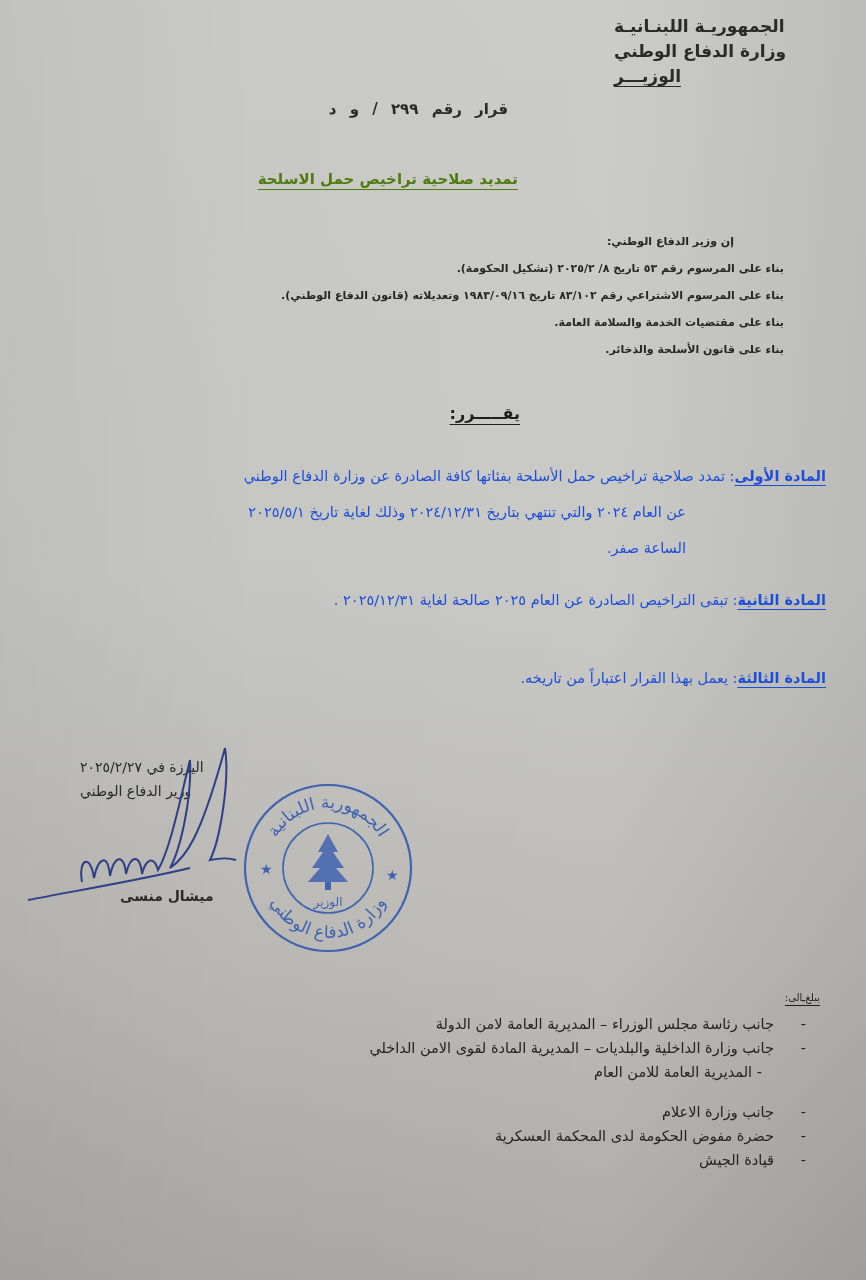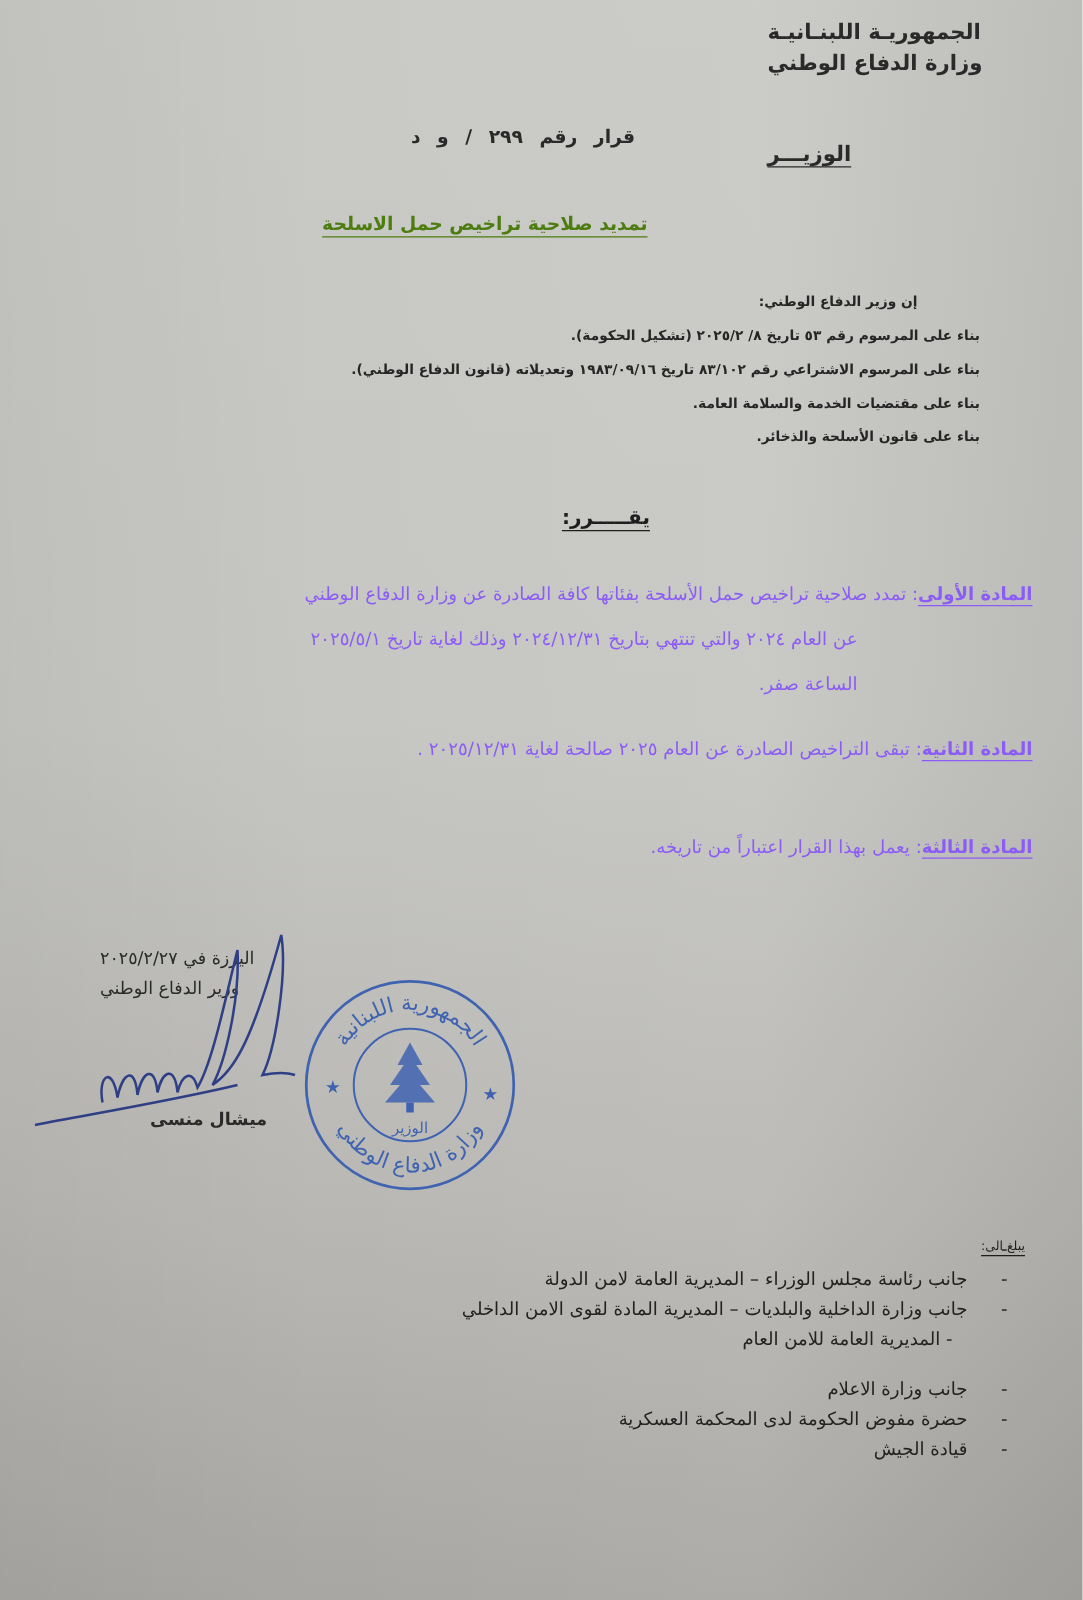--- a/index.html
+++ b/index.html
@@ -9,27 +9,27 @@
     font-family: "DejaVu Sans", "Liberation Sans", sans-serif;
     color: #1e1e1e;
   }
   .paper-shade {
     position: absolute; inset: 0;
     background: linear-gradient(90deg, rgba(0,0,0,0.04) 0%, rgba(255,255,255,0.0) 30%, rgba(255,255,255,0.05) 70%, rgba(0,0,0,0.06) 100%);
     pointer-events: none;
   }
   .rtl { direction: rtl; position: absolute; white-space: nowrap; }
   .hdr { right: 80px; top: 14px; font-size: 17px; font-weight: bold; line-height: 25px; text-align: left; color: #2a2a2a; }
-  .hdr .u { text-decoration: underline; text-underline-offset: 4px; margin-top: 48px; }
+  .hdr .u { text-decoration: underline; text-underline-offset: 4px; }
   .decision-no { right: 358px; top: 100px; font-size: 15px; font-weight: bold; color: #2a2a2a; word-spacing: 8px; }
   .title { right: 348px; top: 170px; font-size: 15px; font-weight: bold; text-decoration: underline; text-underline-offset: 5px; color: #4d7c0f; }
   .preamble { right: 82px; top: 228px; font-size: 11px; font-weight: bold; line-height: 27px; color: #262626; }
   .preamble div:first-child { padding-right: 50px; }
   .resolve { right: 346px; top: 404px; font-size: 16px; font-weight: bold; text-decoration: underline; text-underline-offset: 5px; }
-  .article { right: 40px; font-size: 14.5px; line-height: 36px; color: #8b5cf6; }
+  .article { right: 40px; font-size: 14.5px; line-height: 36px; color: #1d4ed8; }
   .article .lbl { font-weight: bold; text-decoration: underline; text-underline-offset: 4px; }
   .art1 { top: 458px; }
   .art1 .l2, .art1 .l3 { padding-right: 140px; }
   .art2 { top: 582px; }
   .art3 { top: 660px; }
   .sig { left: 80px; top: 755px; font-size: 14px; line-height: 24px; color: #2a2a2a; text-align: left; }
   .sig-name { left: 120px; top: 888px; font-size: 14px; font-weight: bold; color: #2a2a2a; }
   .notify-head { right: 46px; top: 992px; font-size: 10px; text-decoration: underline; text-underline-offset: 4px; }
   .notify { position: absolute; right: 60px; top: 988px; direction: rtl; font-size: 14.5px; line-height: 24px; color: #222; }
   .notify .item { display: flex; gap: 22px; white-space: nowrap; }

